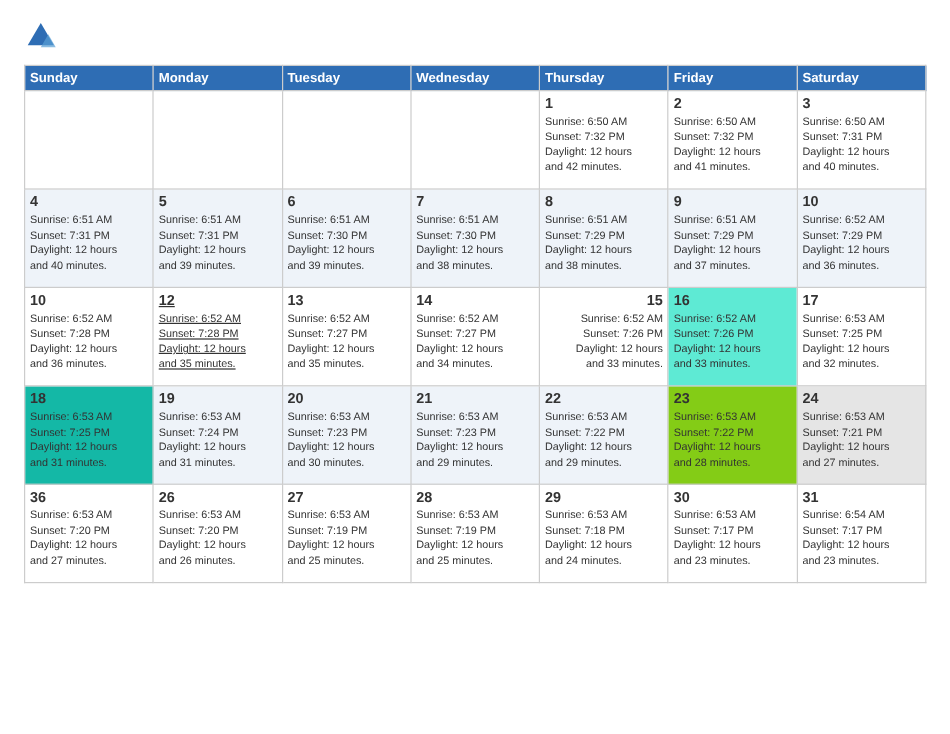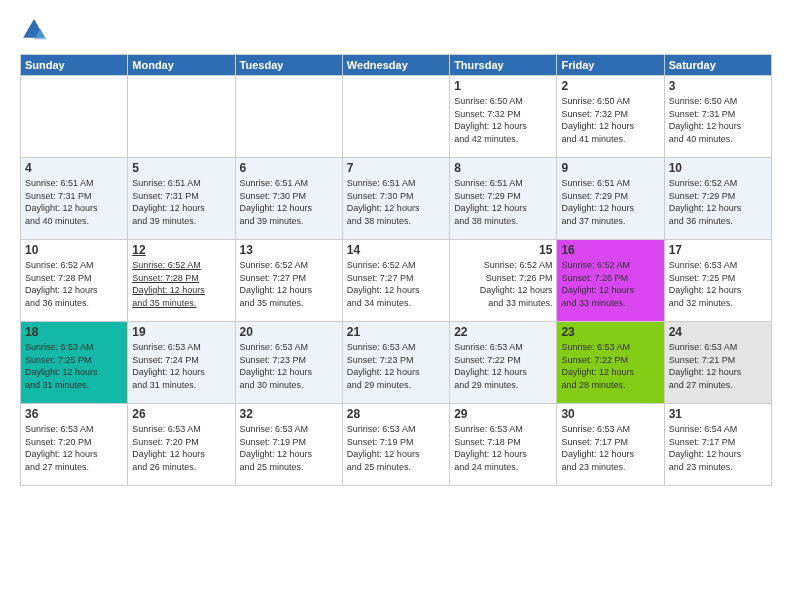--- a/index.html
+++ b/index.html
@@ -239,21 +239,21 @@
 Daylight: 12 hours
 and 34 minutes.</div>
           </td>
           <td style="background: rgb(255, 255, 255); text-align: right;">
             <div class="day-num">15</div>
             <div class="day-info" style="white-space: pre-line;">Sunrise: 6:52 AM
 Sunset: 7:26 PM
 Daylight: 12 hours
 and 33 minutes.</div>
           </td>
-          <td style="background: #d946ef; margin-left: 12px;">
+          <td style="background: #5eead4; margin-left: 12px;">
             <div class="day-num">16</div>
             <div class="day-info" style="white-space: pre-line;">Sunrise: 6:52 AM
 Sunset: 7:26 PM
 Daylight: 12 hours
 and 33 minutes.</div>
           </td>
           <td style="background: rgb(255, 255, 255);">
             <div class="day-num">17</div>
             <div class="day-info" style="white-space: pre-line;">Sunrise: 6:53 AM
 Sunset: 7:25 PM
@@ -321,21 +321,21 @@
 and 27 minutes.</div>
           </td>
           <td style="background: rgb(255, 255, 255);">
             <div class="day-num">26</div>
             <div class="day-info" style="white-space: pre-line;">Sunrise: 6:53 AM
 Sunset: 7:20 PM
 Daylight: 12 hours
 and 26 minutes.</div>
           </td>
           <td style="background: rgb(255, 255, 255);">
-            <div class="day-num">32</div>
+            <div class="day-num">27</div>
             <div class="day-info" style="white-space: pre-line;">Sunrise: 6:53 AM
 Sunset: 7:19 PM
 Daylight: 12 hours
 and 25 minutes.</div>
           </td>
           <td style="background: rgb(255, 255, 255);">
             <div class="day-num">28</div>
             <div class="day-info" style="white-space: pre-line;">Sunrise: 6:53 AM
 Sunset: 7:19 PM
 Daylight: 12 hours

